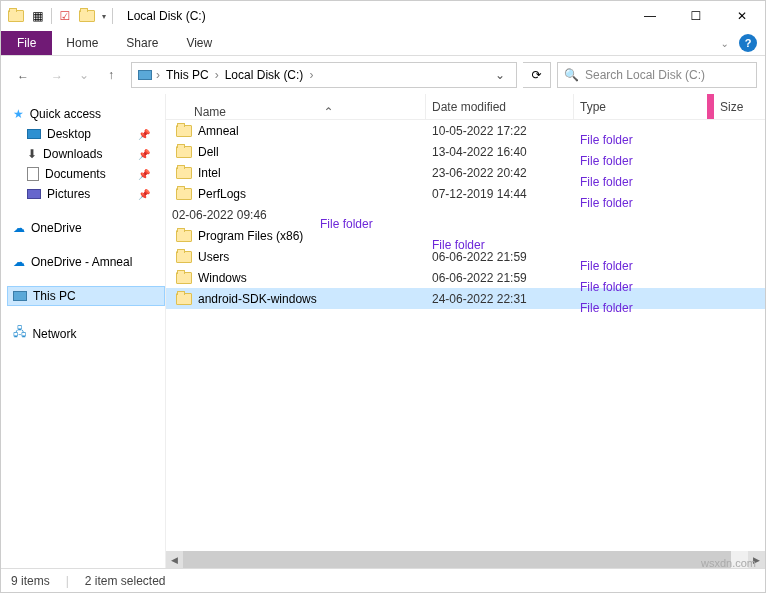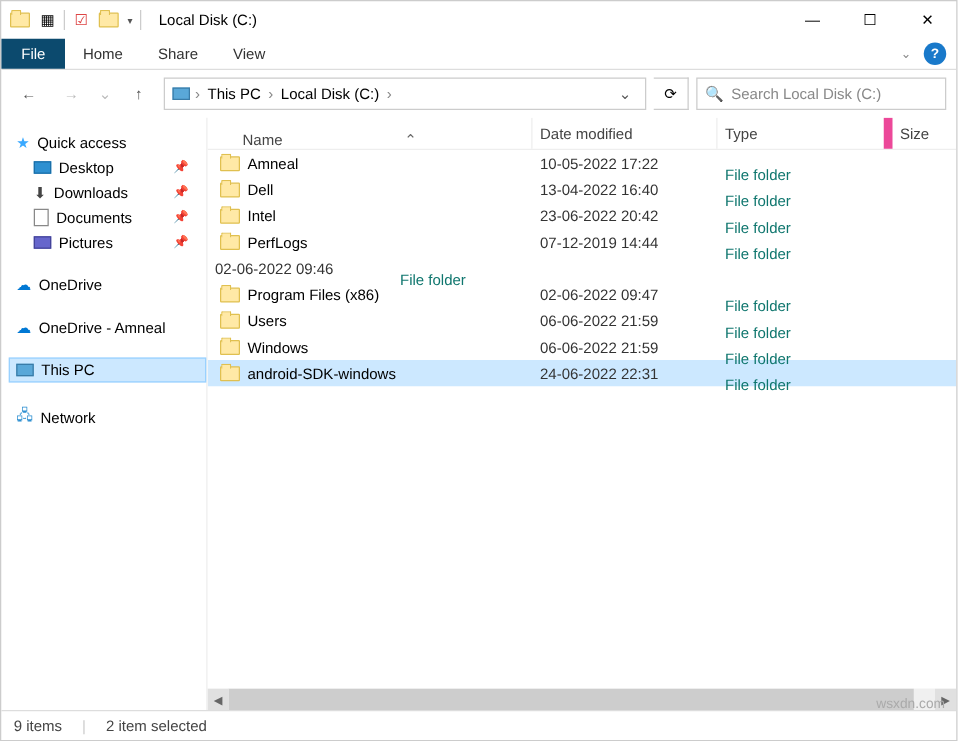--- a/index.html
+++ b/index.html
@@ -4,21 +4,21 @@
 <style>
 * { box-sizing: border-box; margin: 0; padding: 0; font-family: "Segoe UI", sans-serif; font-size: 12px; }
 body { width: 766px; height: 593px; background: #fff; display: flex; flex-direction: column; border: 1px solid #ccc; overflow: hidden; }
 .titlebar { height: 30px; display: flex; align-items: center; }
 .qat { display: flex; align-items: center; gap: 4px; padding: 0 6px; }
 .qat-icon { width: 18px; height: 18px; display: flex; align-items: center; justify-content: center; }
 .title-text { margin-left: 6px; }
 .win-controls { margin-left: auto; display: flex; }
 .win-btn { width: 46px; height: 30px; display: flex; align-items: center; justify-content: center; }
 .ribbon { height: 25px; border-bottom: 1px solid #ddd; display: flex; align-items: stretch; }
-.file-tab { background: #0c4a6e; color: #fff; padding: 0 16px; display: flex; align-items: center; }
+.file-tab { background: #701a75; color: #fff; padding: 0 16px; display: flex; align-items: center; }
 .tab { padding: 0 14px; display: flex; align-items: center; color: #333; }
 .ribbon-right { margin-left: auto; display: flex; align-items: center; padding-right: 8px; gap: 10px; }
 .help-icon { width: 18px; height: 18px; background: #1979ca; color: #fff; border-radius: 50%; display: flex; align-items: center; justify-content: center; font-weight: bold; font-size: 11px; }
 .navbar { height: 38px; display: flex; align-items: center; padding: 4px 8px; gap: 6px; }
 .nav-btn { width: 28px; height: 28px; display: flex; align-items: center; justify-content: center; color: #555; }
 .nav-btn.disabled { color: #bbb; }
 .address { flex: 1; border: 1px solid #ccc; height: 26px; display: flex; align-items: center; padding: 0 4px; gap: 2px; }
 .crumb { padding: 0 4px; }
 .crumb-sep { color: #888; }
 .addr-btn { width: 24px; height: 24px; display: flex; align-items: center; justify-content: center; color: #555; }
@@ -35,21 +35,21 @@
 .headers { display: flex; border-bottom: 1px solid #eee; color: #444; height: 26px; align-items: center; }
 .col-name { width: 260px; padding-left: 28px; display: flex; align-items: flex-end; gap: 6px; border-right: 1px solid #eee; height: 100%; }
 .col-date { width: 148px; padding-left: 6px; border-right: 1px solid #eee; height: 100%; display: flex; align-items: center; }
 .col-type { width: 140px; padding-left: 6px; border-right: 7px solid #ec4899; height: 100%; display: flex; align-items: center; text-align: right; }
 .col-size { flex: 1; padding-left: 6px; height: 100%; display: flex; align-items: center; }
 .rows { flex: 1; overflow: hidden; }
 .row { display: flex; align-items: center; height: 21px; }
 .row.selected { background: #cce8ff; }
 .cell-name { width: 260px; padding-left: 10px; display: flex; align-items: center; gap: 6px; }
 .cell-date { width: 148px; padding-left: 6px; color: #333; }
-.cell-type { width: 140px; padding-left: 6px; color: #0f766e; margin-top: 19px; }
+.cell-type { width: 140px; padding-left: 6px; color: #6d28d9; margin-top: 19px; }
 .folder-icon { width: 16px; height: 12px; background: #ffe9a6; border: 1px solid #e0c050; border-radius: 1px; position: relative; }
 .folder-icon::before { content: ""; position: absolute; top: -3px; left: 0; width: 6px; height: 3px; background: #ffe9a6; border: 1px solid #e0c050; border-bottom: none; border-radius: 1px 1px 0 0; }
 .scroll-h { height: 17px; background: #f0f0f0; display: flex; align-items: center; }
 .scroll-btn { width: 17px; height: 17px; background: #e0e0e0; display: flex; align-items: center; justify-content: center; color: #666; font-size: 9px; }
 .scroll-track { flex: 1; height: 17px; background: #f0f0f0; position: relative; }
 .scroll-thumb { position: absolute; left: 0; width: 97%; height: 100%; background: #cdcdcd; }
 .status { height: 24px; border-top: 1px solid #ddd; display: flex; align-items: center; padding: 0 10px; gap: 16px; color: #444; }
 .status-sep { color: #ccc; }
 .watermark { position: absolute; right: 10px; bottom: 24px; color: #aaa; font-size: 11px; }
 .icon-star { color: #3aa9ff; }
@@ -216,21 +216,20 @@
         </div>
         <div class="row">
           <div class="cell-date">02-06-2022 09:46</div>
           <div class="cell-type">File folder</div>
         </div>
         <div class="row">
           <div class="cell-name">
             <span class="folder-icon"></span>
             <span>Program Files (x86)</span>
           </div>
-          <div class="cell-date">02-06-2022 09:47</div>
           <div class="cell-type">File folder</div>
         </div>
         <div class="row">
           <div class="cell-name">
             <span class="folder-icon"></span>
             <span>Users</span>
           </div>
           <div class="cell-date">06-06-2022 21:59</div>
           <div class="cell-type">File folder</div>
         </div>

